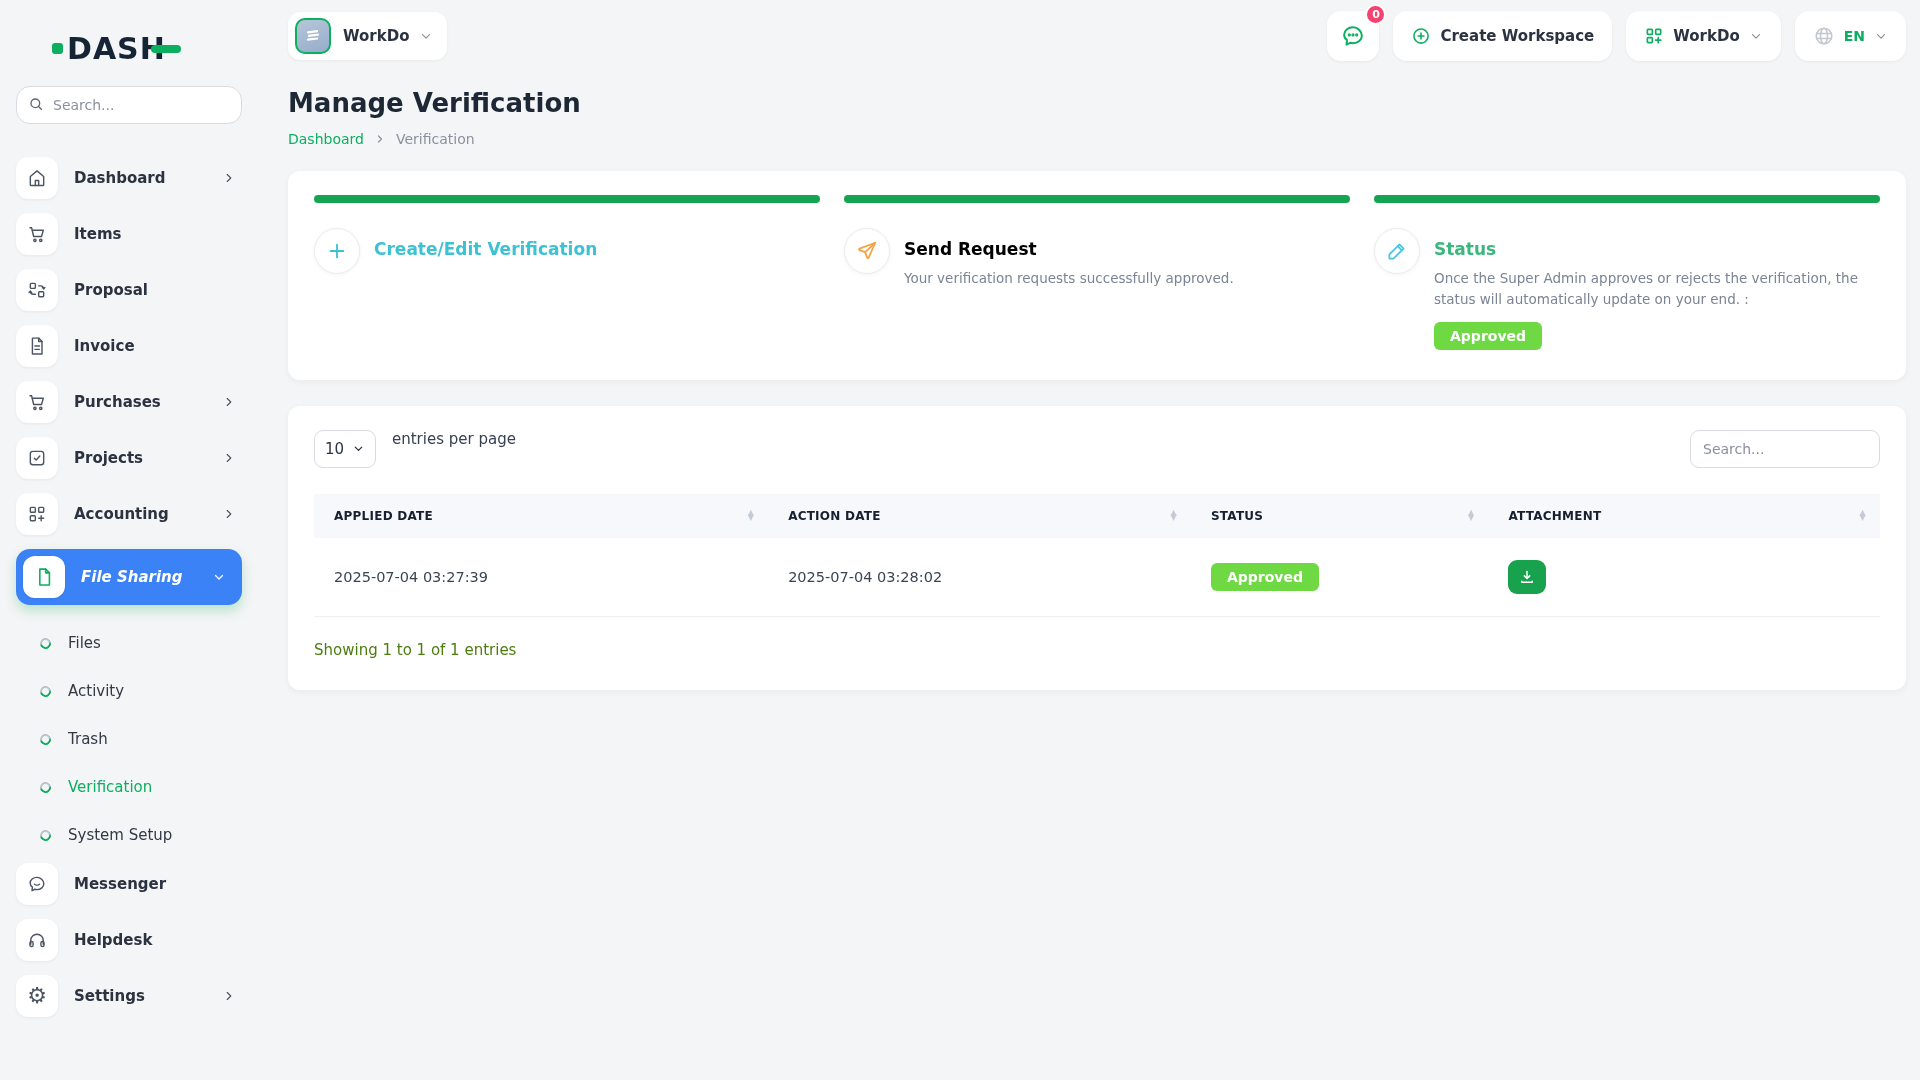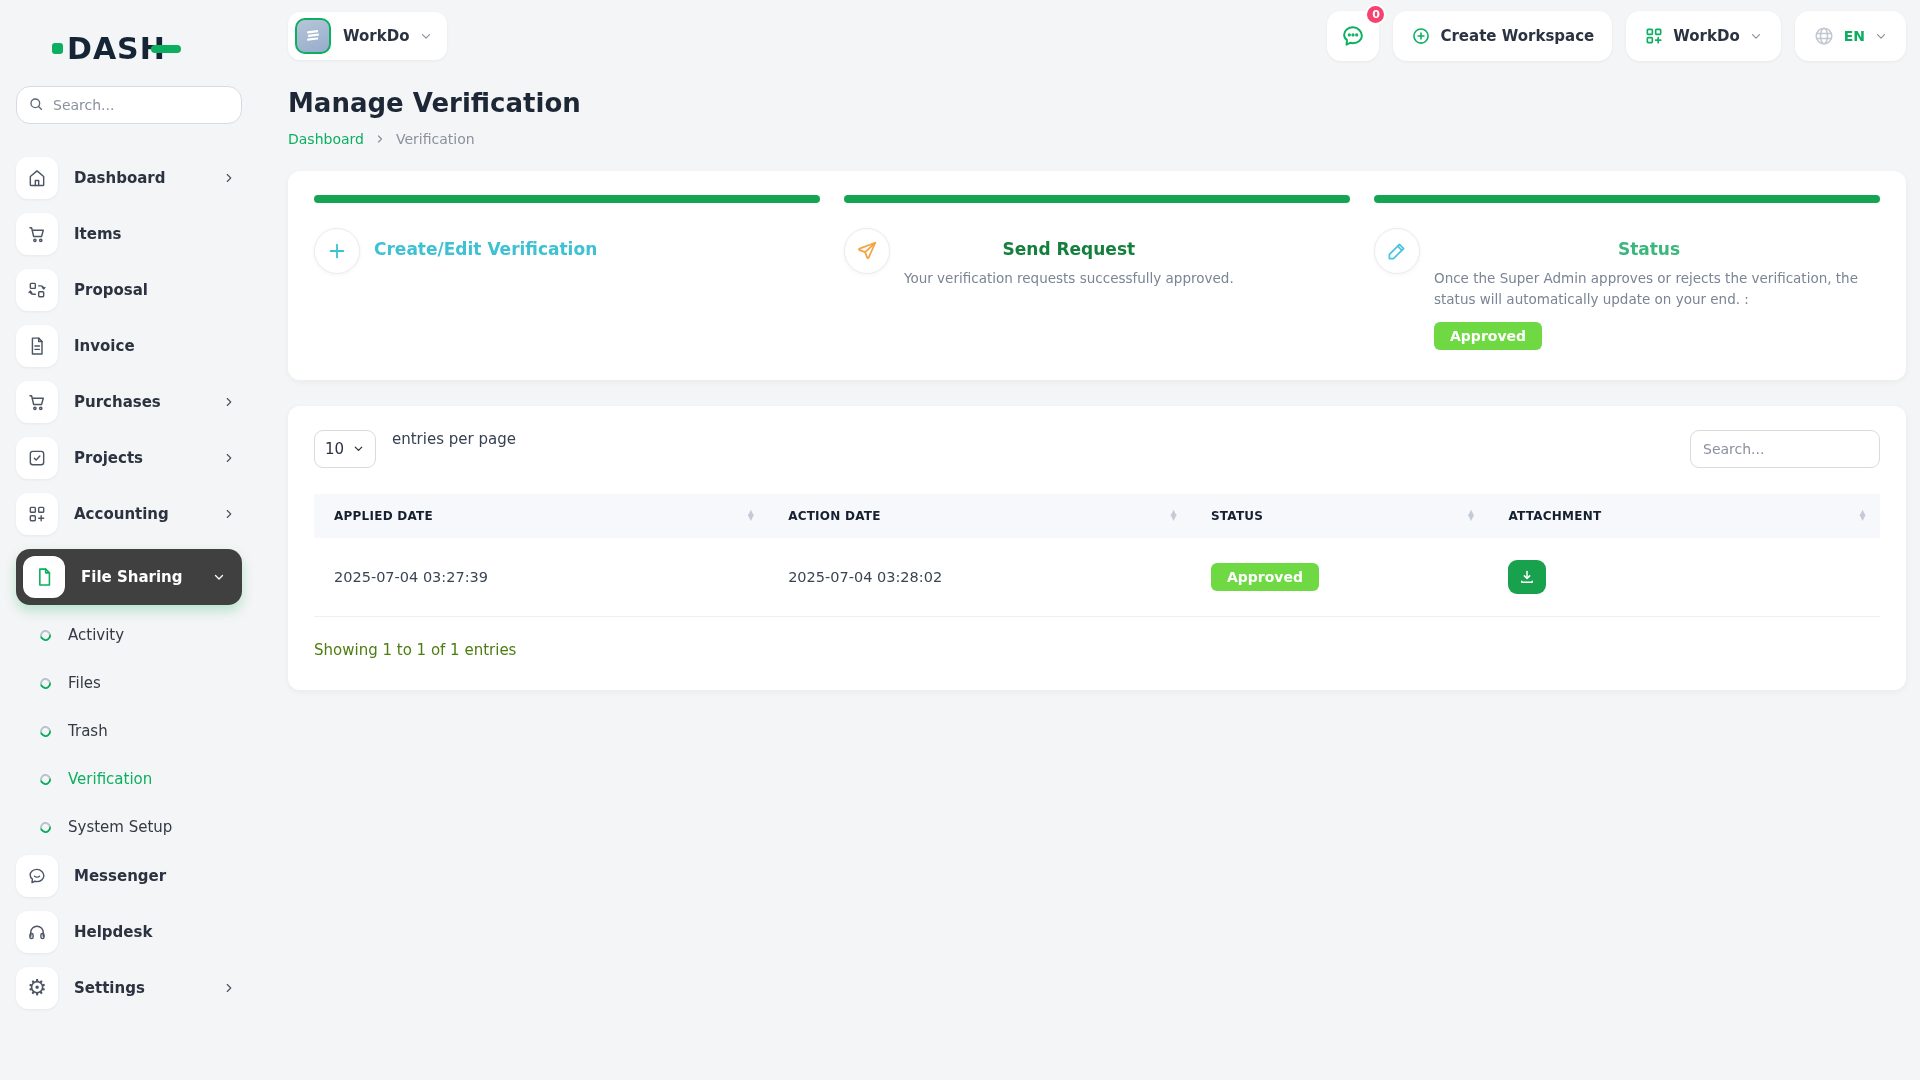--- a/index.html
+++ b/index.html
@@ -28,22 +28,23 @@
   .nav { margin-top:33px; }
   .nav-item { display:flex; align-items:center; height:42px; margin-bottom:14px; cursor:pointer; }
   .nav-ic {
     width:42px; height:42px; border-radius:12px; background:#fff; flex:0 0 42px;
     display:flex; align-items:center; justify-content:center; color:#4b5563;
     box-shadow:0 1px 3px rgba(20,30,50,.06);
   }
   .nav-label { margin-left:16px; font-weight:600; font-size:15px; color:#2b3240; flex:1; }
   .nav-chev { color:#4b5563; margin-right:6px; }
   .nav-item.pill {
-    background:#404040; border-radius:14px; height:56px; margin:0 0 10px 0; padding:0 10px 0 7px;
+    background:#3b82f6; border-radius:14px; height:56px; margin:0 0 18px 0; padding:0 10px 0 7px;
     box-shadow:0 6px 12px rgba(12,175,96,.25);
+    font-style:italic;
   }
   .nav-item.pill .nav-ic { color:#0CAF60; }
   .nav-item.pill .nav-label, .nav-item.pill .nav-chev { color:#fff; }
   .sub-item { display:flex; align-items:center; height:40px; margin:0 0 8px 10px; padding-left:14px; cursor:pointer; }
   .sub-bullet {
     width:11px; height:11px; border-radius:50%; flex:0 0 11px;
     border:2px solid #b9c1cc; border-bottom-color:#0CAF60; border-right-color:#0CAF60;
     transform:rotate(35deg);
   }
   .sub-label { margin-left:17px; font-size:15px; font-weight:500; color:#333a46; }
@@ -92,22 +93,22 @@
   }
   .steps-card { margin-top:24px; padding:24px 26px 30px 26px; min-height:190px; }
   .steps-grid { display:grid; grid-template-columns:1fr 1fr 1fr; column-gap:24px; }
   .step-bar { height:8px; border-radius:5px; background:#15A552; }
   .step-body { display:flex; margin-top:25px; }
   .step-circle {
     width:46px; height:46px; border-radius:50%; border:1px solid #e8ebf0; background:#fff; flex:0 0 46px;
     display:flex; align-items:center; justify-content:center; box-shadow:0 1px 4px rgba(20,30,50,.05);
   }
   .step-info { margin-left:14px; padding-top:11px; }
-  .step-title { font-size:17px; font-weight:700;text-align:center; }
-  .c-cyan { color:#3EC1D3; } .c-orange { color:#15803d; } .c-green { color:#3BB77E; }
+  .step-title { font-size:17px; font-weight:700; }
+  .c-cyan { color:#3EC1D3; } .c-orange { color:#000000; } .c-green { color:#3BB77E; }
   .step-desc { margin-top:9px; font-size:13.5px; color:#7a8494; line-height:1.55; max-width:430px; }
   .badge-approved {
     display:inline-block; margin-top:12px; background:#6FD944; color:#fff; font-size:14px; font-weight:600;
     padding:6px 16px; border-radius:6px;
   }
 
   .table-card { margin-top:26px; padding:24px 26px; min-height:284px; }
   .table-controls { display:flex; }
   .select-box {
     display:flex; align-items:center; justify-content:center; gap:8px; width:62px; height:38px;
@@ -272,25 +273,25 @@
       <span class="nav-label">File Sharing</span>
       <span class="nav-chev">
         <svg width="14" height="14" viewBox="0 0 24 24" fill="none" stroke="currentColor" stroke-width="2.2" stroke-linecap="round" stroke-linejoin="round">
             <polyline points="6 9.5 12 15.5 18 9.5"></polyline>
           </svg>
       </span>
     </div>
 
     <div class="sub-item">
       <span class="sub-bullet"></span>
-      <span class="sub-label">Activity</span>
+      <span class="sub-label">Files</span>
     </div>
     <div class="sub-item">
       <span class="sub-bullet"></span>
-      <span class="sub-label">Files</span>
+      <span class="sub-label">Activity</span>
     </div>
     <div class="sub-item">
       <span class="sub-bullet"></span>
       <span class="sub-label">Trash</span>
     </div>
     <div class="sub-item active">
       <span class="sub-bullet"></span>
       <span class="sub-label">Verification</span>
     </div>
     <div class="sub-item">

